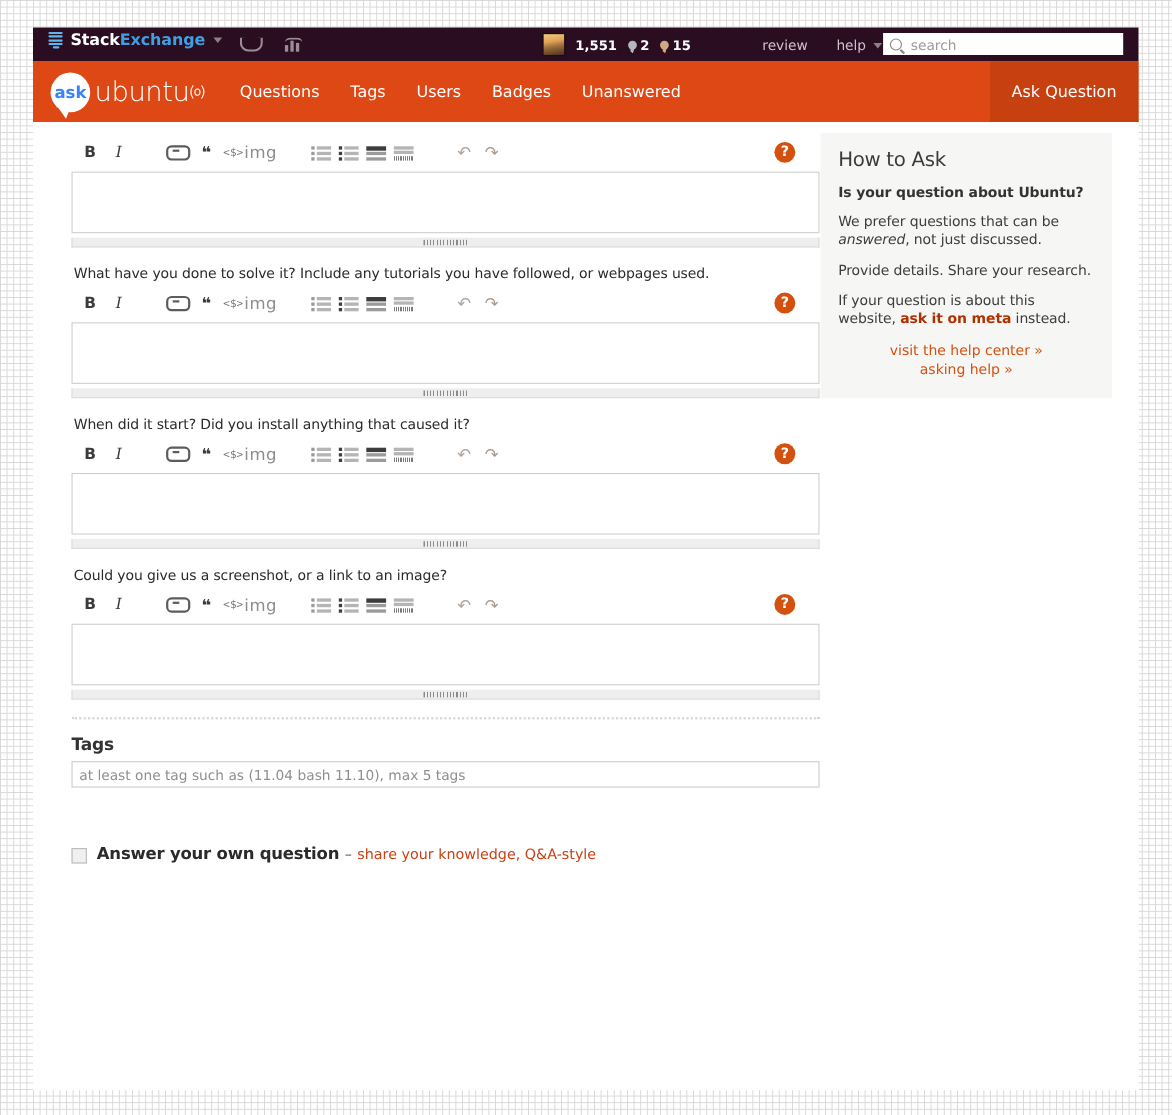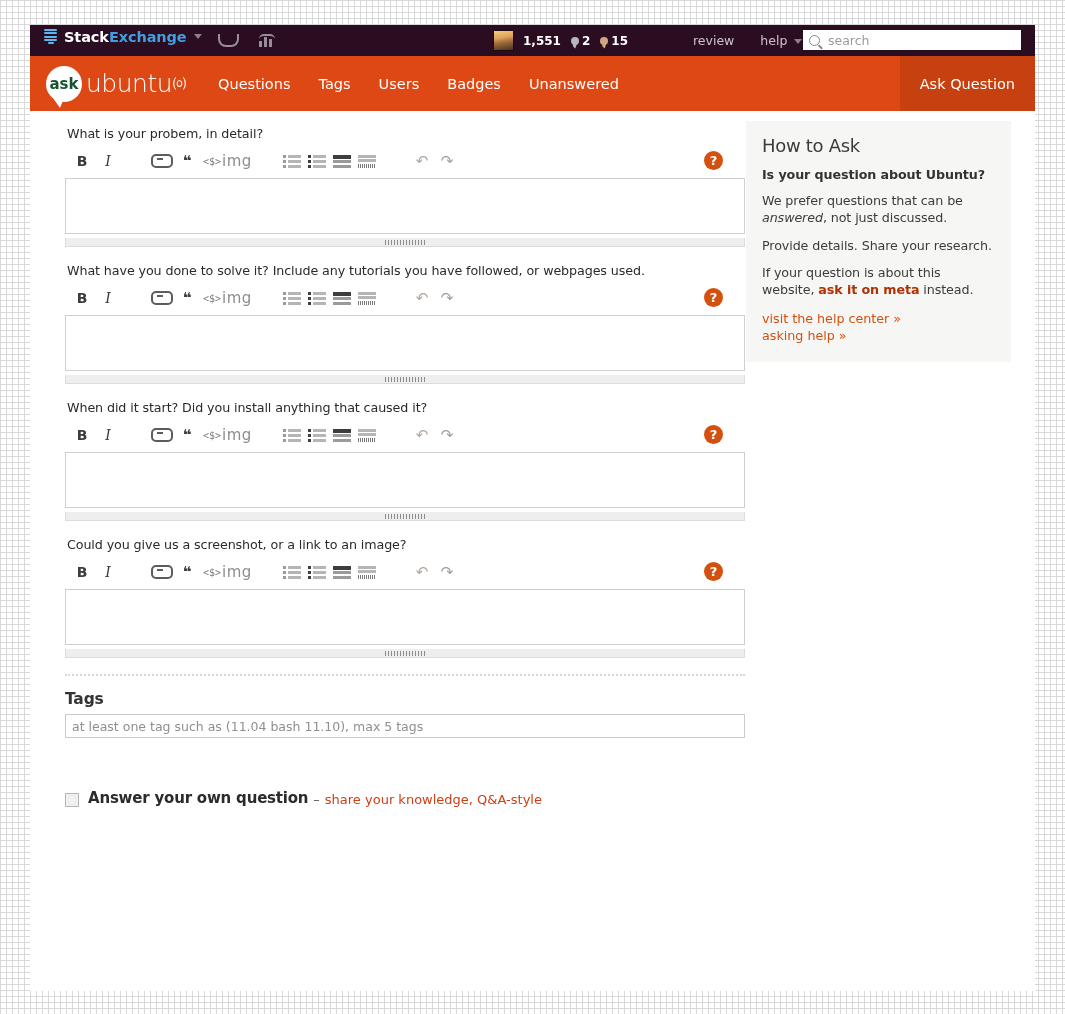--- a/index.html
+++ b/index.html
@@ -240,21 +240,21 @@
   .logo {
     display: flex;
     align-items: center;
     padding: 0 18px 0 16px;
     height: 100%;
   }
   .logo-bubble {
     width: 36px; height: 36px;
     background: #ffffff;
     border-radius: 50%;
-    color: #14532d;
+    color: #3b82f6;
     font-size: 15px;
     font-weight: bold;
     display: flex;
     align-items: center;
     justify-content: center;
     position: relative;
     margin-right: 4px;
   }
   .logo-bubble:after {
     content: "";
@@ -612,20 +612,21 @@
     letter-spacing: -0.1px;
   }
   .sb-p em { font-style: italic; }
   .sb-meta { color: #b03000; font-weight: bold; }
   .sb-link {
     display: block;
     font-size: 12.7px;
     color: #d4500f;
     text-decoration: none;
     line-height: 1.35;
+    text-align: center;
   }
 </style>
 </head>
 <body>
 
 <div class="page">
 
   <div class="topbar">
     <a class="se-logo-wrap">
       <span class="se-stack-icon">
@@ -687,21 +688,20 @@
     <button class="ask-btn">Ask Question</button>
   </div>
 
   <div class="content">
 
     <div class="form-col">
 
 
       
       <div class="editor-block">
-        <div class="q-label">What is your probem, in detail?</div>
         <div class="wmd-bar">
           <span class="btn-b">B</span>
           <span class="btn-i">I</span>
           <span class="gap-lg"></span>
           <span class="ic">
               <span class="link-glyph"></span>
             </span>
           <span class="ic quote-glyph">❝</span>
           <span class="ic code-glyph">&lt;$&gt;</span>
           <span class="ic img-glyph">img</span>

